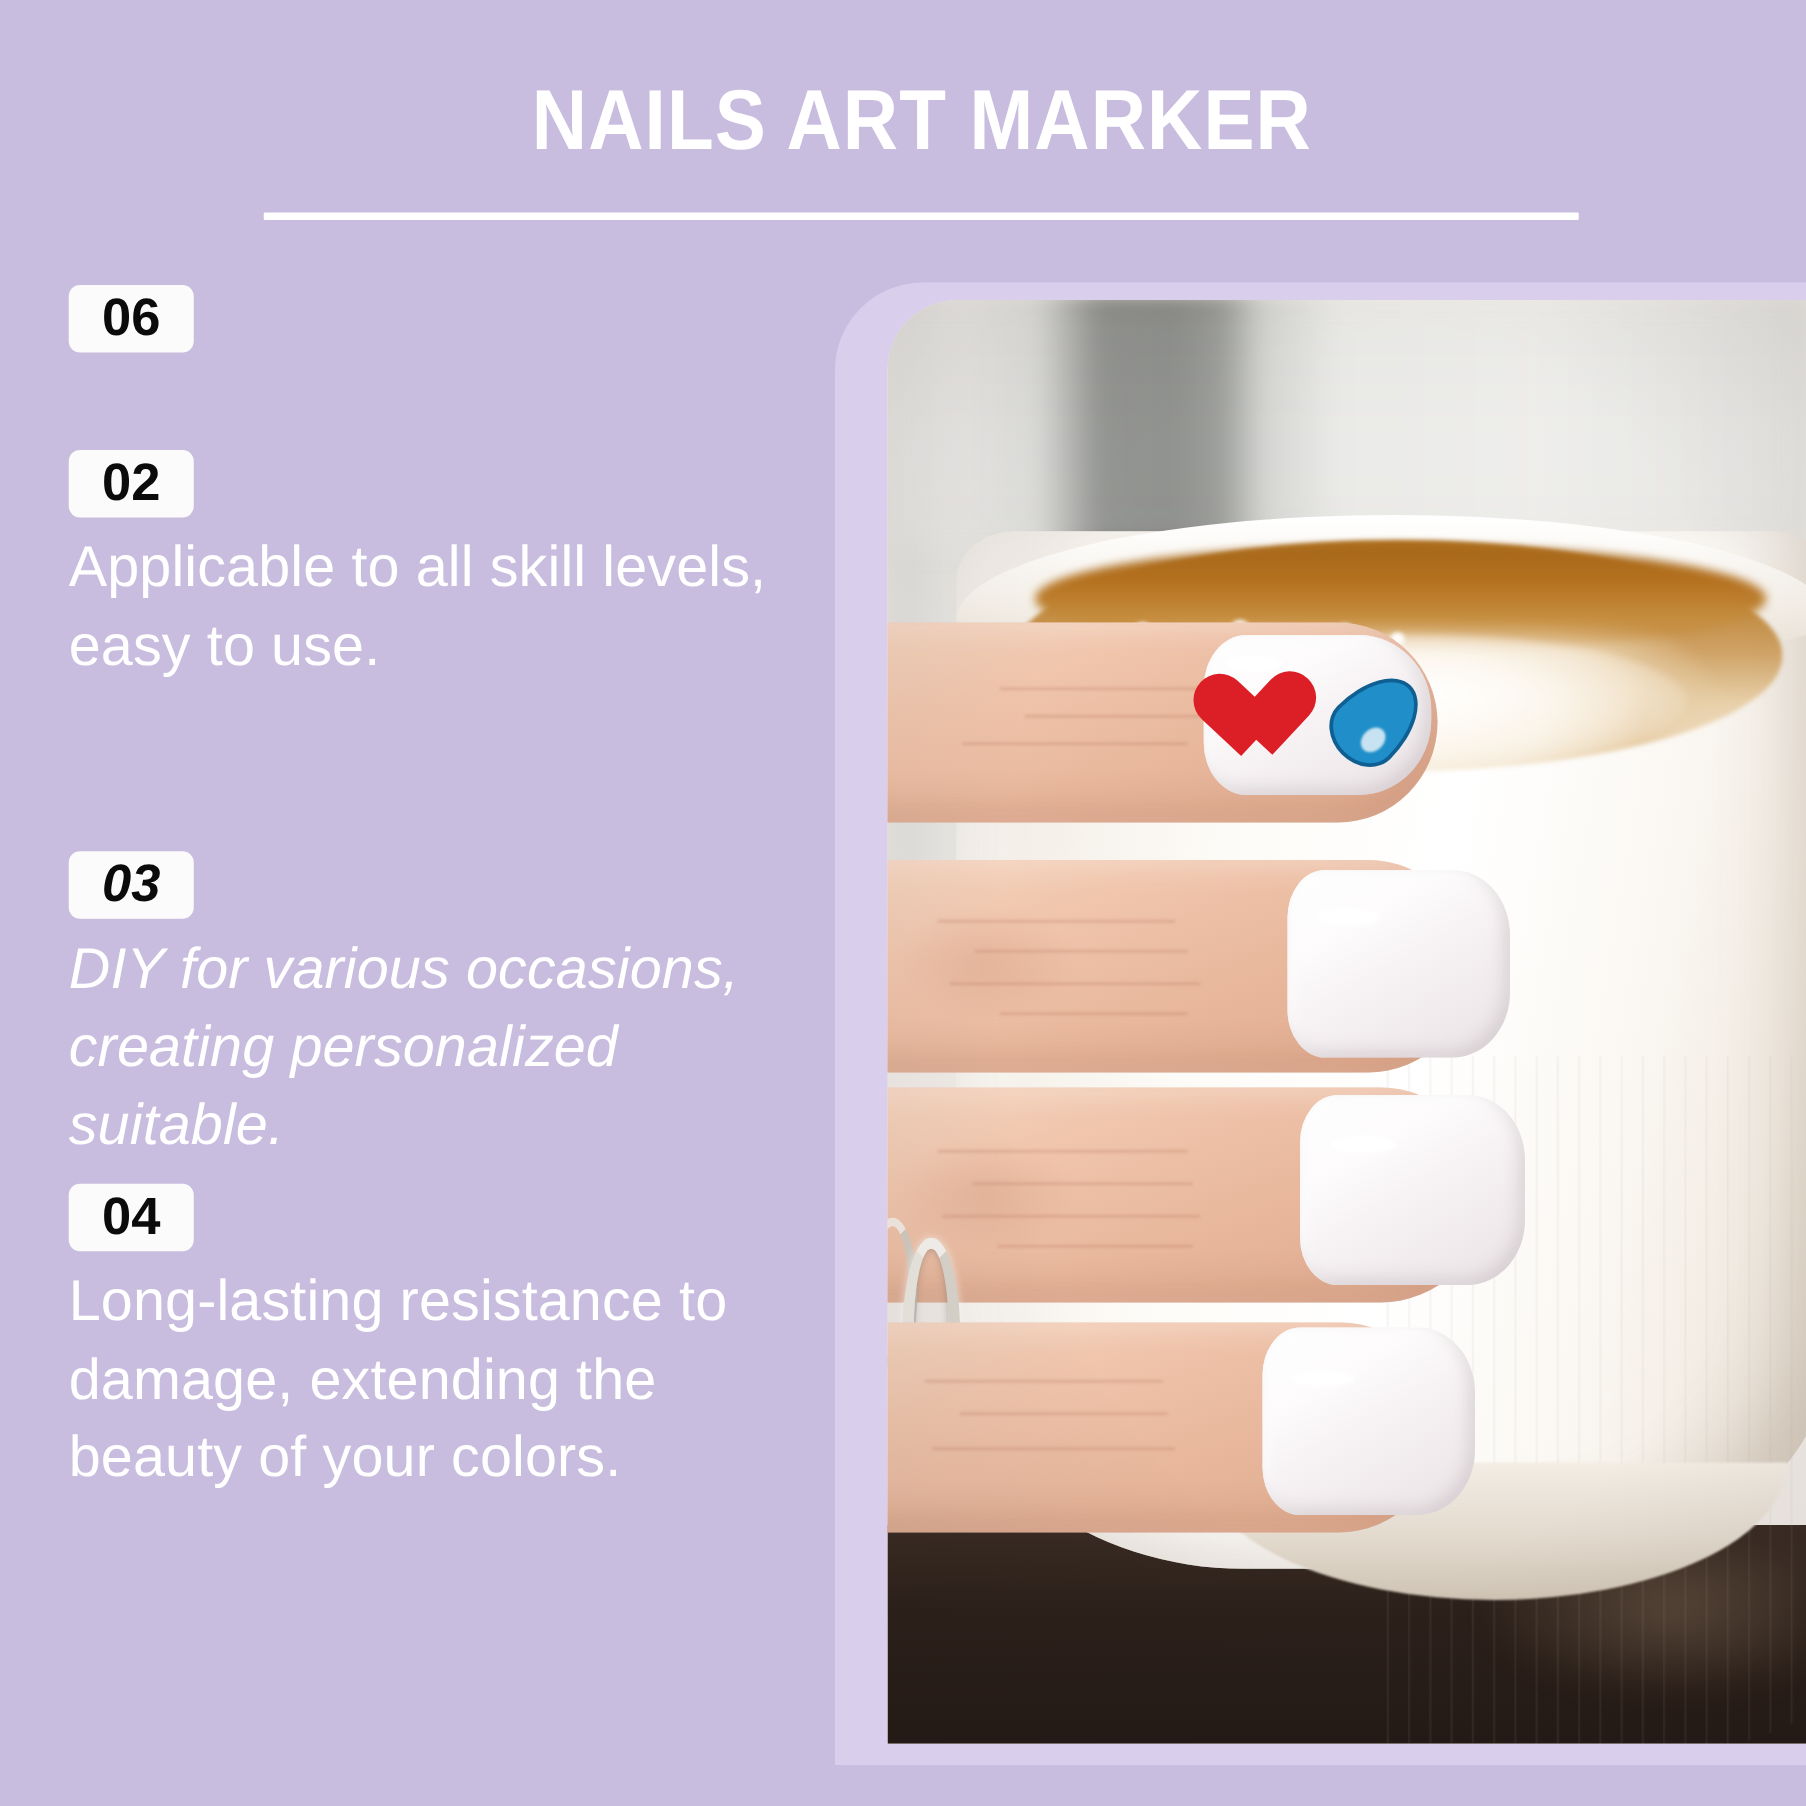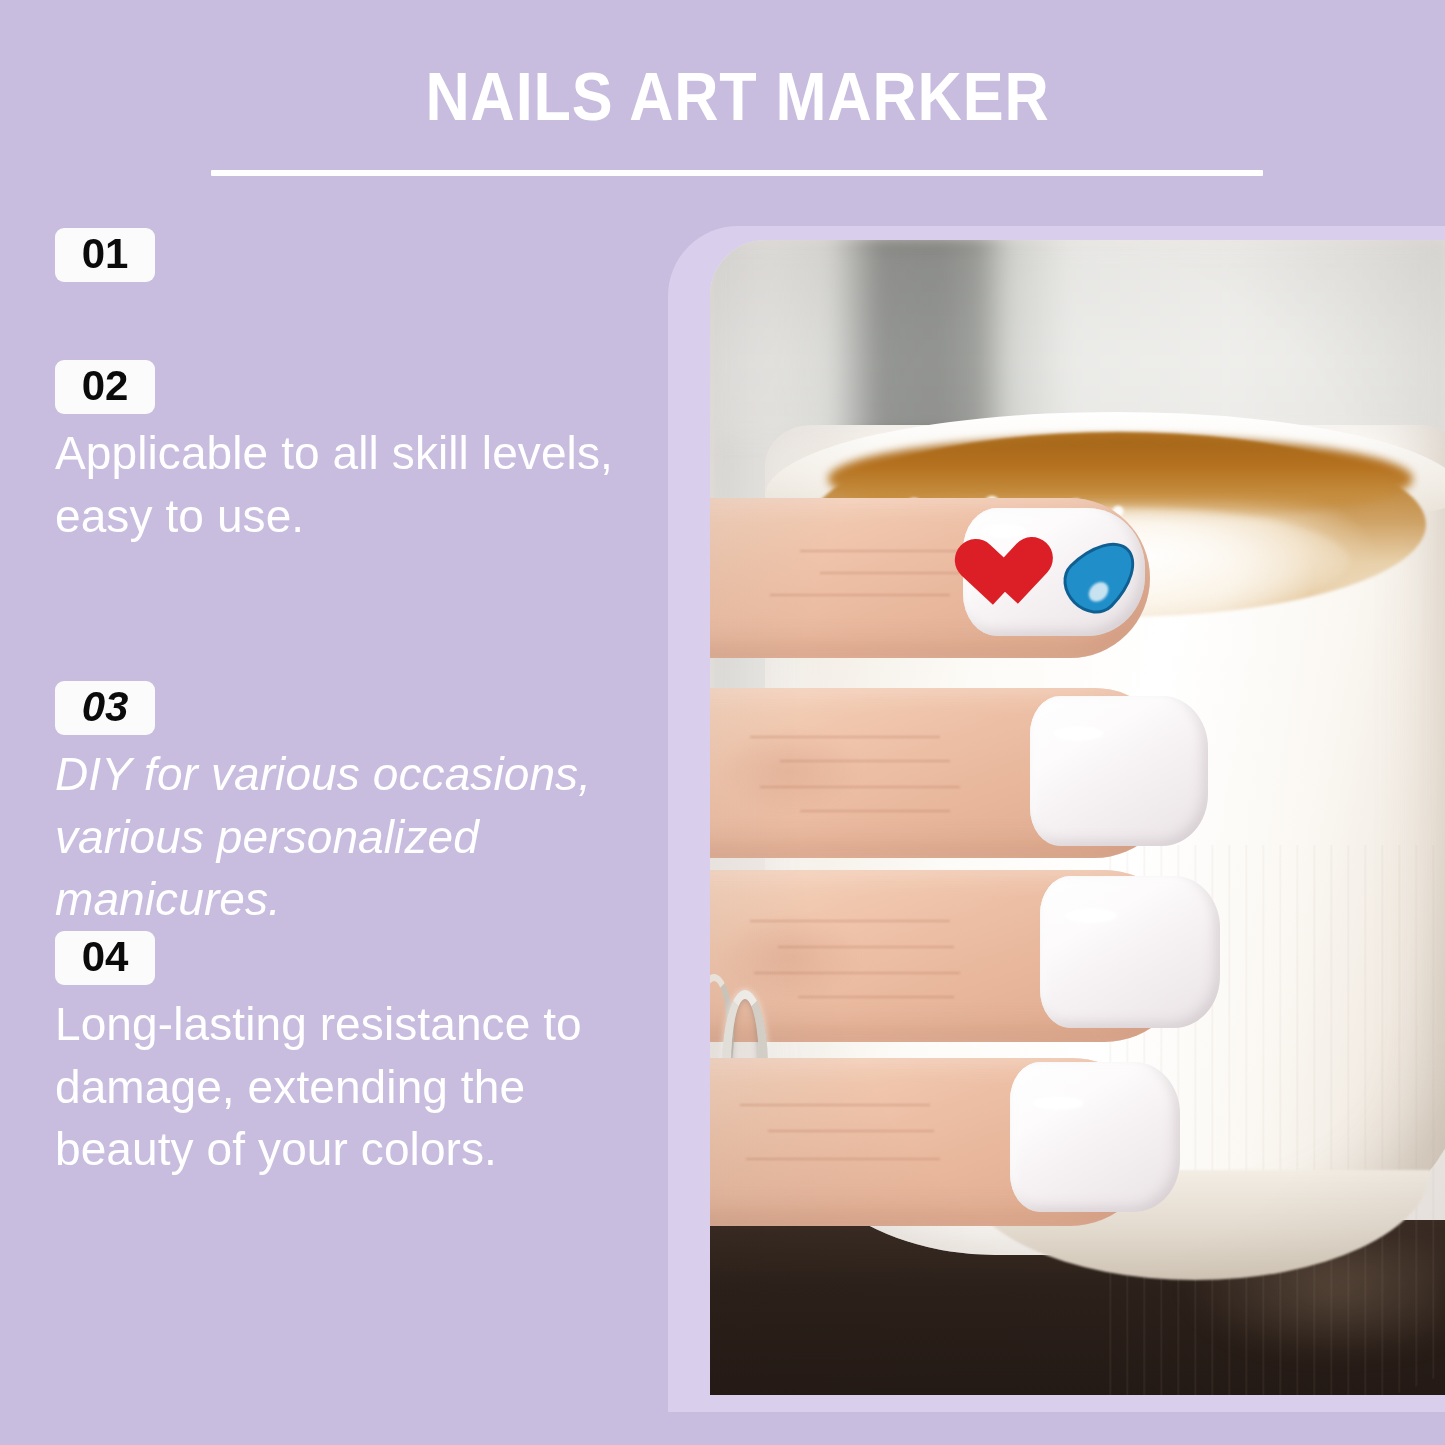--- a/index.html
+++ b/index.html
@@ -45,21 +45,21 @@
     position:absolute;left:0;top:214px;
     width:660px;
   }
   .feature{
     position:relative;
     padding-left:55px;
   }
   .f1{margin-top:14px;}
   .f2{margin-top:78px;}
   .f3{margin-top:134px;font-style:italic;}
-  .f4{margin-top:0;}
+  .f4{margin-top:16px;}
 
   .badge{
     display:inline-block;
     min-width:74px;
     padding:4px 13px 6px 13px;
     background:#fbfbfb;
     color:#0b0b0b;
     border-radius:9px;
     font-size:42px;
     font-weight:700;
@@ -328,31 +328,31 @@
 <div class="poster">
 
   <div class="header">
     <div class="poster-title">NAILS ART MARKER</div>
     <div class="title-rule"></div>
   </div>
 
   <div class="features">
 
     <div class="feature f1">
-      <span class="badge">01</span>
+      <span class="badge">06</span>
     </div>
 
     <div class="feature f2">
       <span class="badge">02</span>
       <p class="feature-text">Applicable to all skill levels, easy to use.</p>
     </div>
 
     <div class="feature f3">
       <span class="badge">03</span>
-      <p class="feature-text">DIY for various occasions, various personalized manicures.</p>
+      <p class="feature-text">DIY for various occasions, creating personalized suitable.</p>
     </div>
 
     <div class="feature f4">
       <span class="badge">04</span>
       <p class="feature-text">Long-lasting resistance to damage, extending the beauty of your colors.</p>
     </div>
 
   </div>
 
   <div class="photo-frame"></div>

